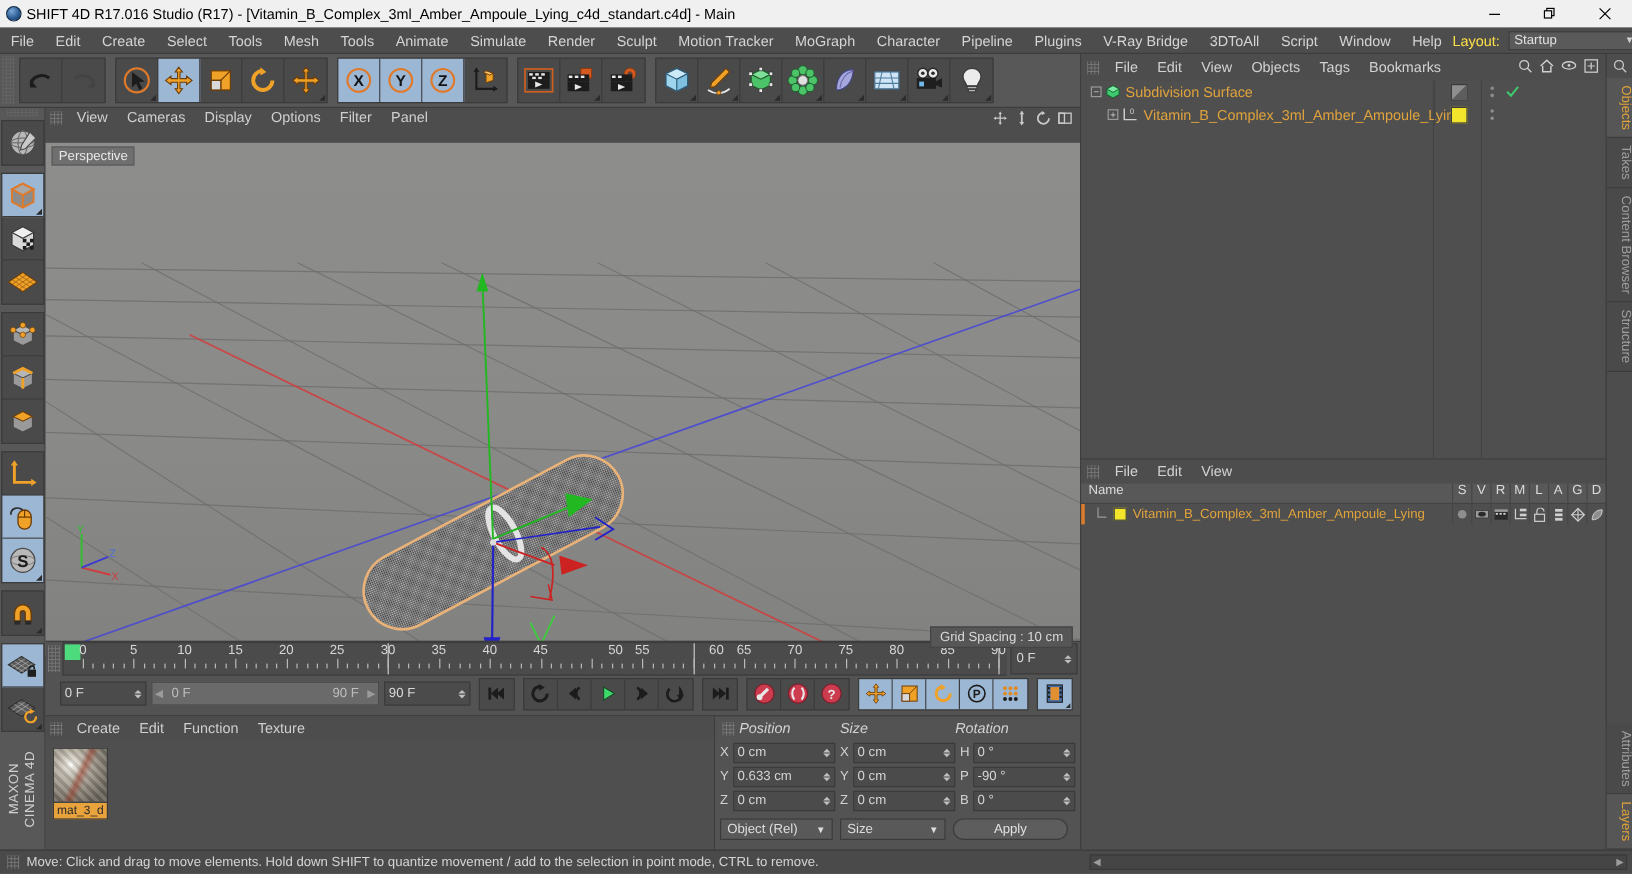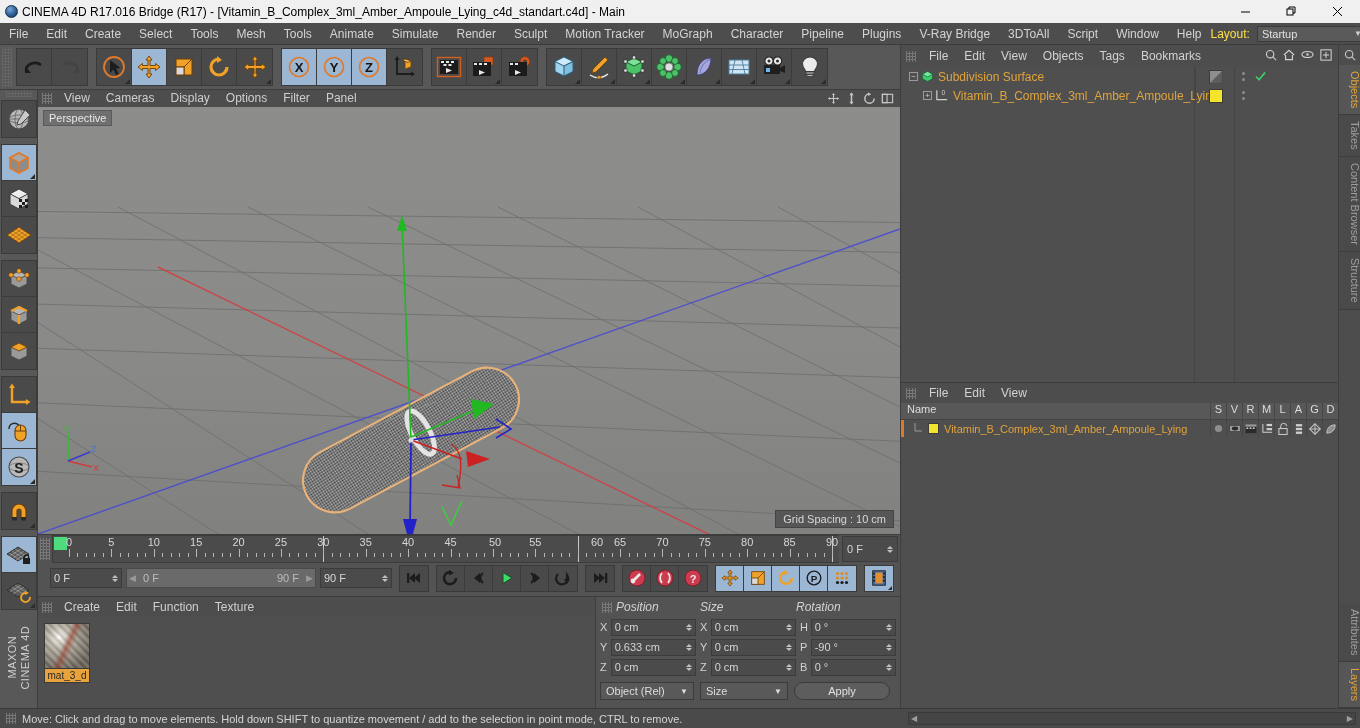--- a/index.html
+++ b/index.html
@@ -110,20 +110,21 @@
     background-image:repeating-linear-gradient(0deg,#787878 0 1px,transparent 1px 3px),
                      repeating-linear-gradient(90deg,#787878 0 1px,transparent 1px 3px);
     background-size:3px 3px;
   }
   .vp-menu .vm{ padding:0 8px; font-size:12px; color:#cfcfcf; line-height:17px;}
   .vp-icons{ margin-left:auto; display:flex; gap:3px; padding-right:5px; align-items:center;}
   .vp-icons span{ width:15px;height:15px;display:flex;align-items:center;justify-content:center;}
   .viewport{
     position:relative; width:862px; height:427px; overflow:hidden;
     background:#888887;
+    margin-top:12px;
   }
   .vp-label{
     position:absolute; left:5px; top:3px; z-index:9;
     background:#6f6f6f; color:#e8e8e8; font-size:11px; padding:1px 5px;
     border:1px solid #5a5a5a;
   }
   .grid-spacing{
     position:absolute; right:6px; bottom:6px; z-index:9;
     background:#565656; color:#d8d8d8; font-size:11px; padding:2px 7px;
     border:1px solid #444;
@@ -322,21 +323,21 @@
 </style>
 </head>
 <body>
 
 <div class="app">
 
   <div class="titlebar">
     <div class="tb-icon">
         <div class="globe"></div>
       </div>
-    <div class="tb-title">CINEMA 4D R17.016 Bridge (R17) - [Vitamin_B_Complex_3ml_Amber_Ampoule_Lying_c4d_standart.c4d] - Main</div>
+    <div class="tb-title">SHIFT 4D R17.016 Studio (R17) - [Vitamin_B_Complex_3ml_Amber_Ampoule_Lying_c4d_standart.c4d] - Main</div>
     <div class="tb-ctrls">
       <div class="tb-btn">
         <svg width="11" height="11" viewBox="0 0 11 11">
             <line x1="1" y1="6" x2="10" y2="6" stroke="#000" stroke-width="1"></line>
           </svg>
       </div>
       <div class="tb-btn">
         <svg width="11" height="11" viewBox="0 0 11 11">
           <rect x="1" y="3" width="6" height="6" fill="none" stroke="#000" stroke-width="1"></rect>
           <polyline points="3,3 3,1 9,1 9,7 7,7" fill="none" stroke="#000" stroke-width="1"></polyline>
@@ -899,21 +900,21 @@
             <div class="tl-num" style="left: 58.3889px;">5</div>
             <div class="tl-num" style="left: 100.778px;">10</div>
             <div class="tl-num" style="left: 143.167px;">15</div>
             <div class="tl-num" style="left: 185.556px;">20</div>
             <div class="tl-num" style="left: 227.944px;">25</div>
             <div class="tl-num" style="left: 270.333px;">30</div>
             <div class="tl-line" style="left: 270.333px;"></div>
             <div class="tl-num" style="left: 312.722px;">35</div>
             <div class="tl-num" style="left: 355.111px;">40</div>
             <div class="tl-num" style="left: 397.5px;">45</div>
-            <div class="tl-num" style="left: 423px; padding-left: 38px;">50</div>
+            <div class="tl-num" style="left: 441px; padding-left: 38px;">50</div>
             <div class="tl-num" style="left: 482.278px;">55</div>
             <div class="tl-num" style="left: 544px;">60</div>
             <div class="tl-line" style="left: 524.667px;"></div>
             <div class="tl-num" style="left: 567.056px;">65</div>
             <div class="tl-num" style="left: 609.444px;">70</div>
             <div class="tl-num" style="left: 651.833px;">75</div>
             <div class="tl-num" style="left: 694.222px;">80</div>
             <div class="tl-num" style="left: 736.611px;">85</div>
             <div class="tl-num" style="left: 779px;">90</div>
             <div class="tl-line" style="left: 779px;"></div>

